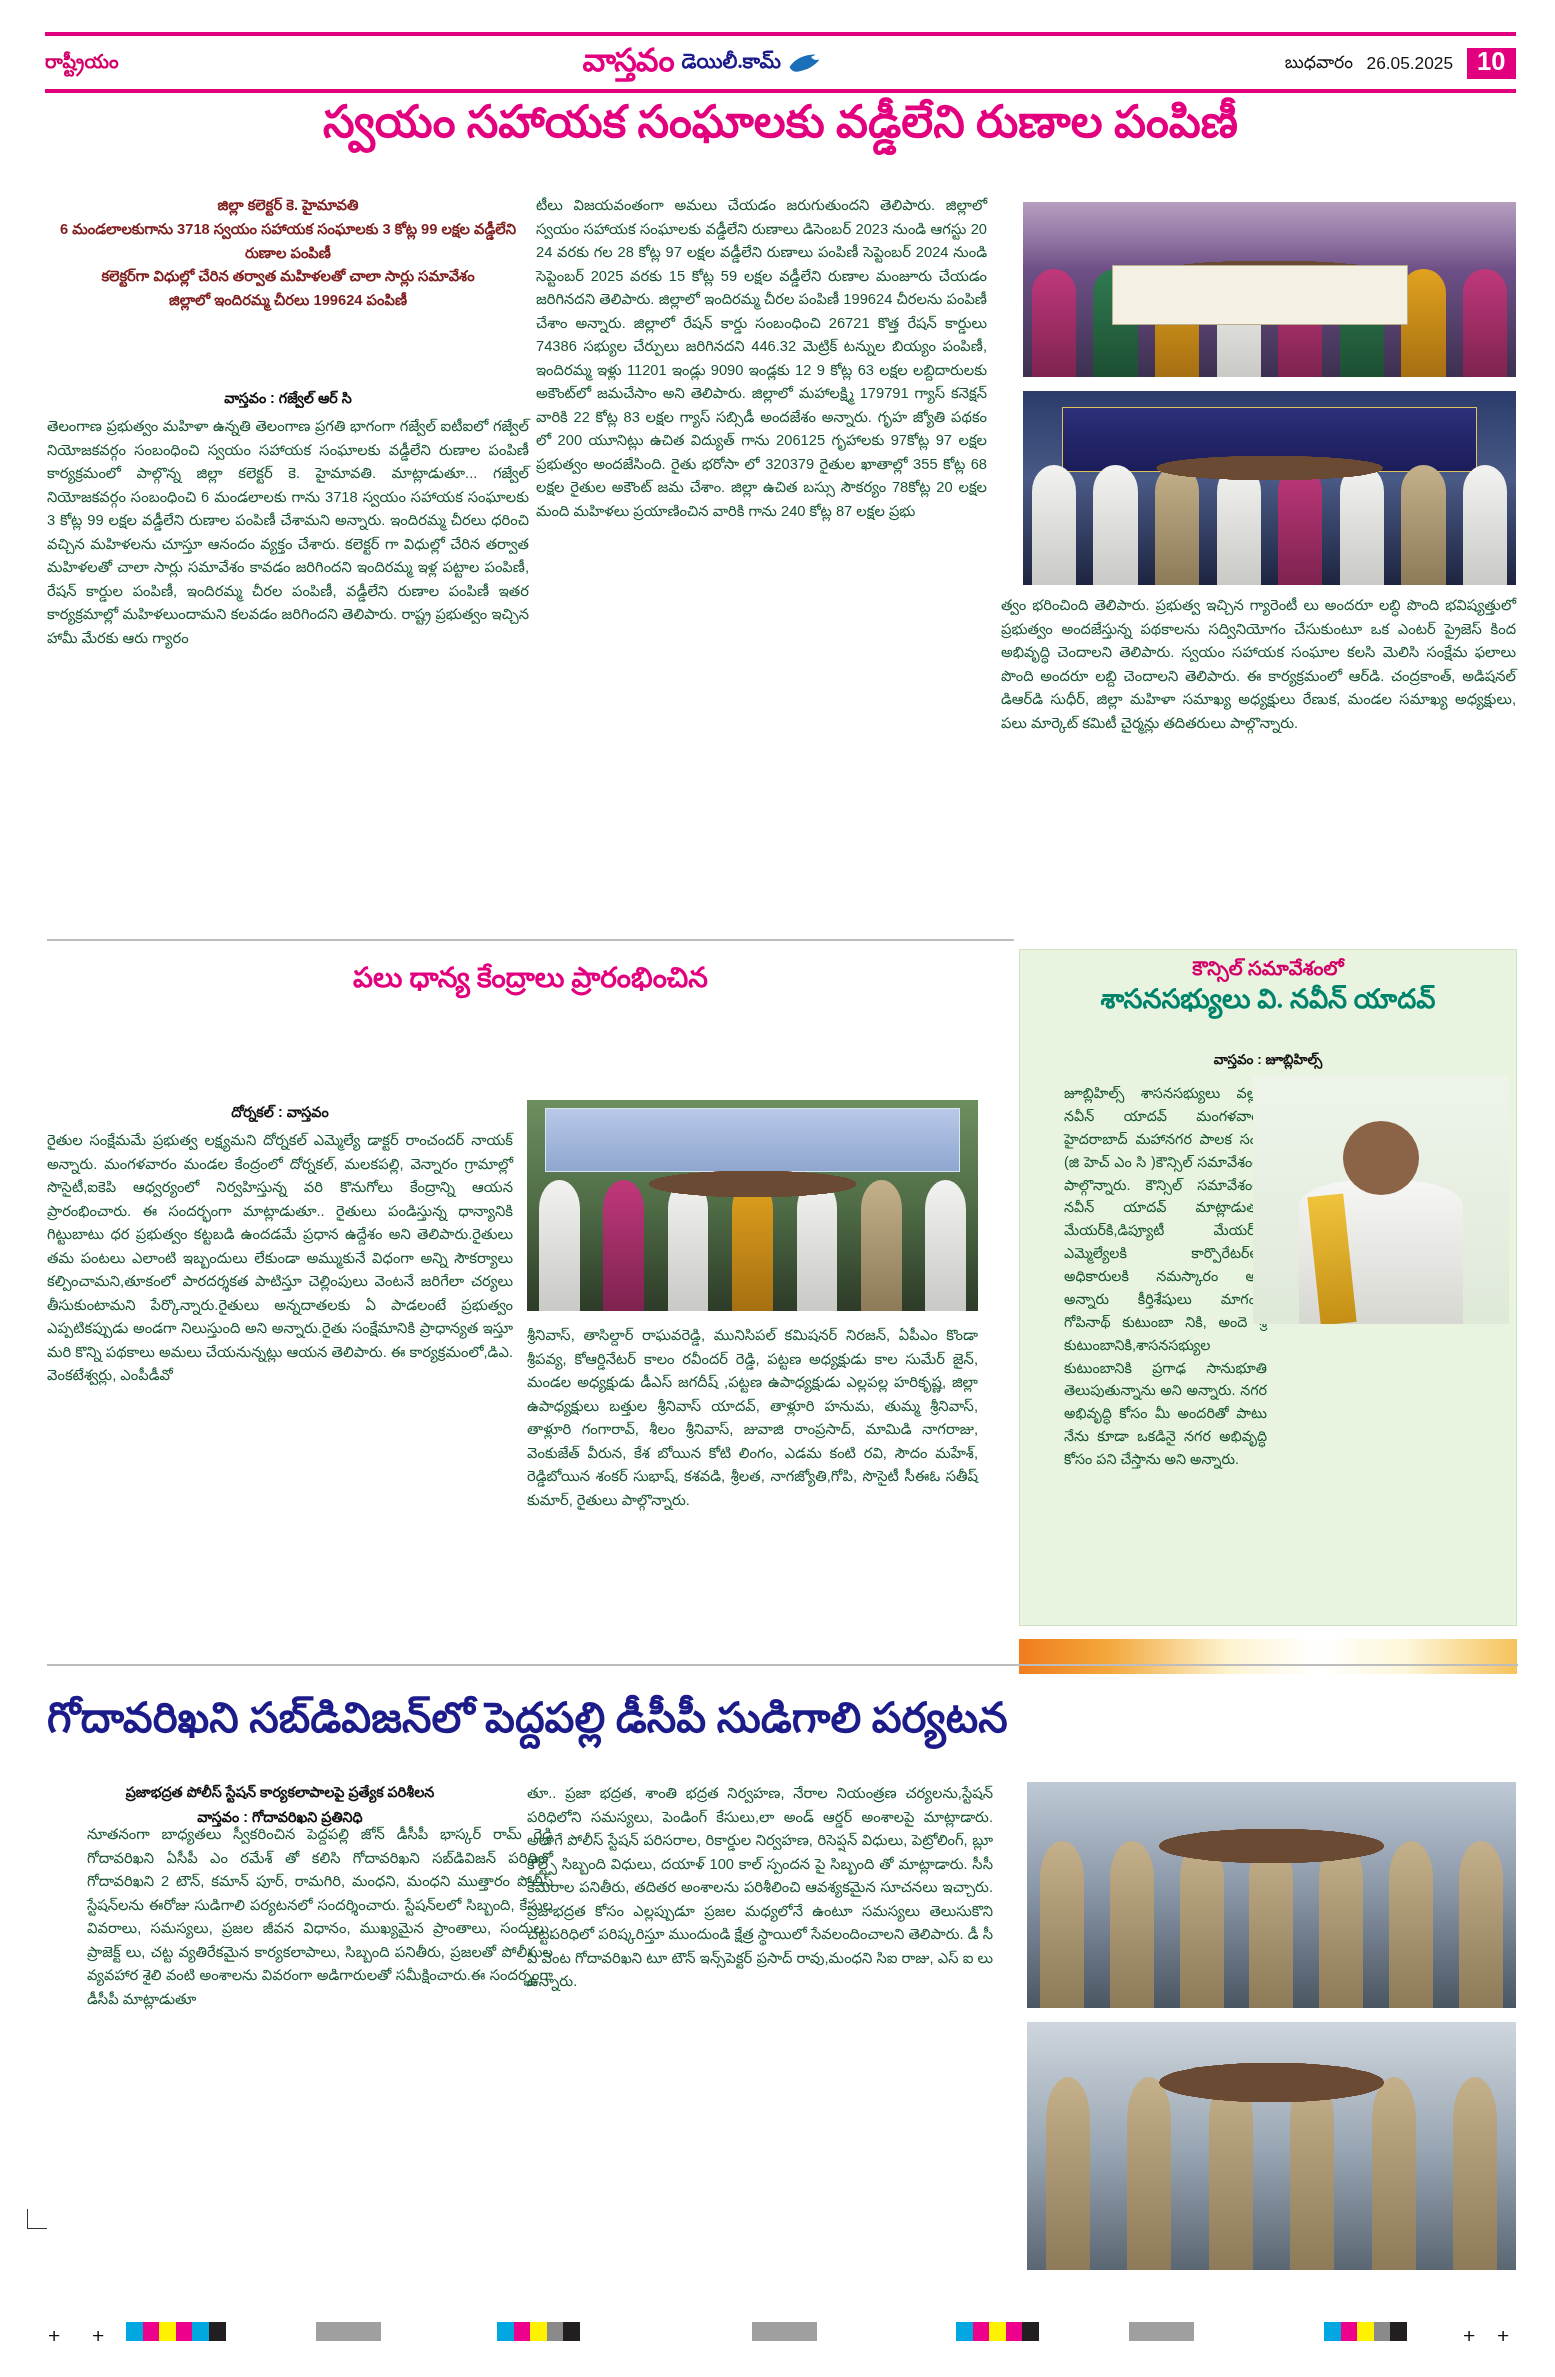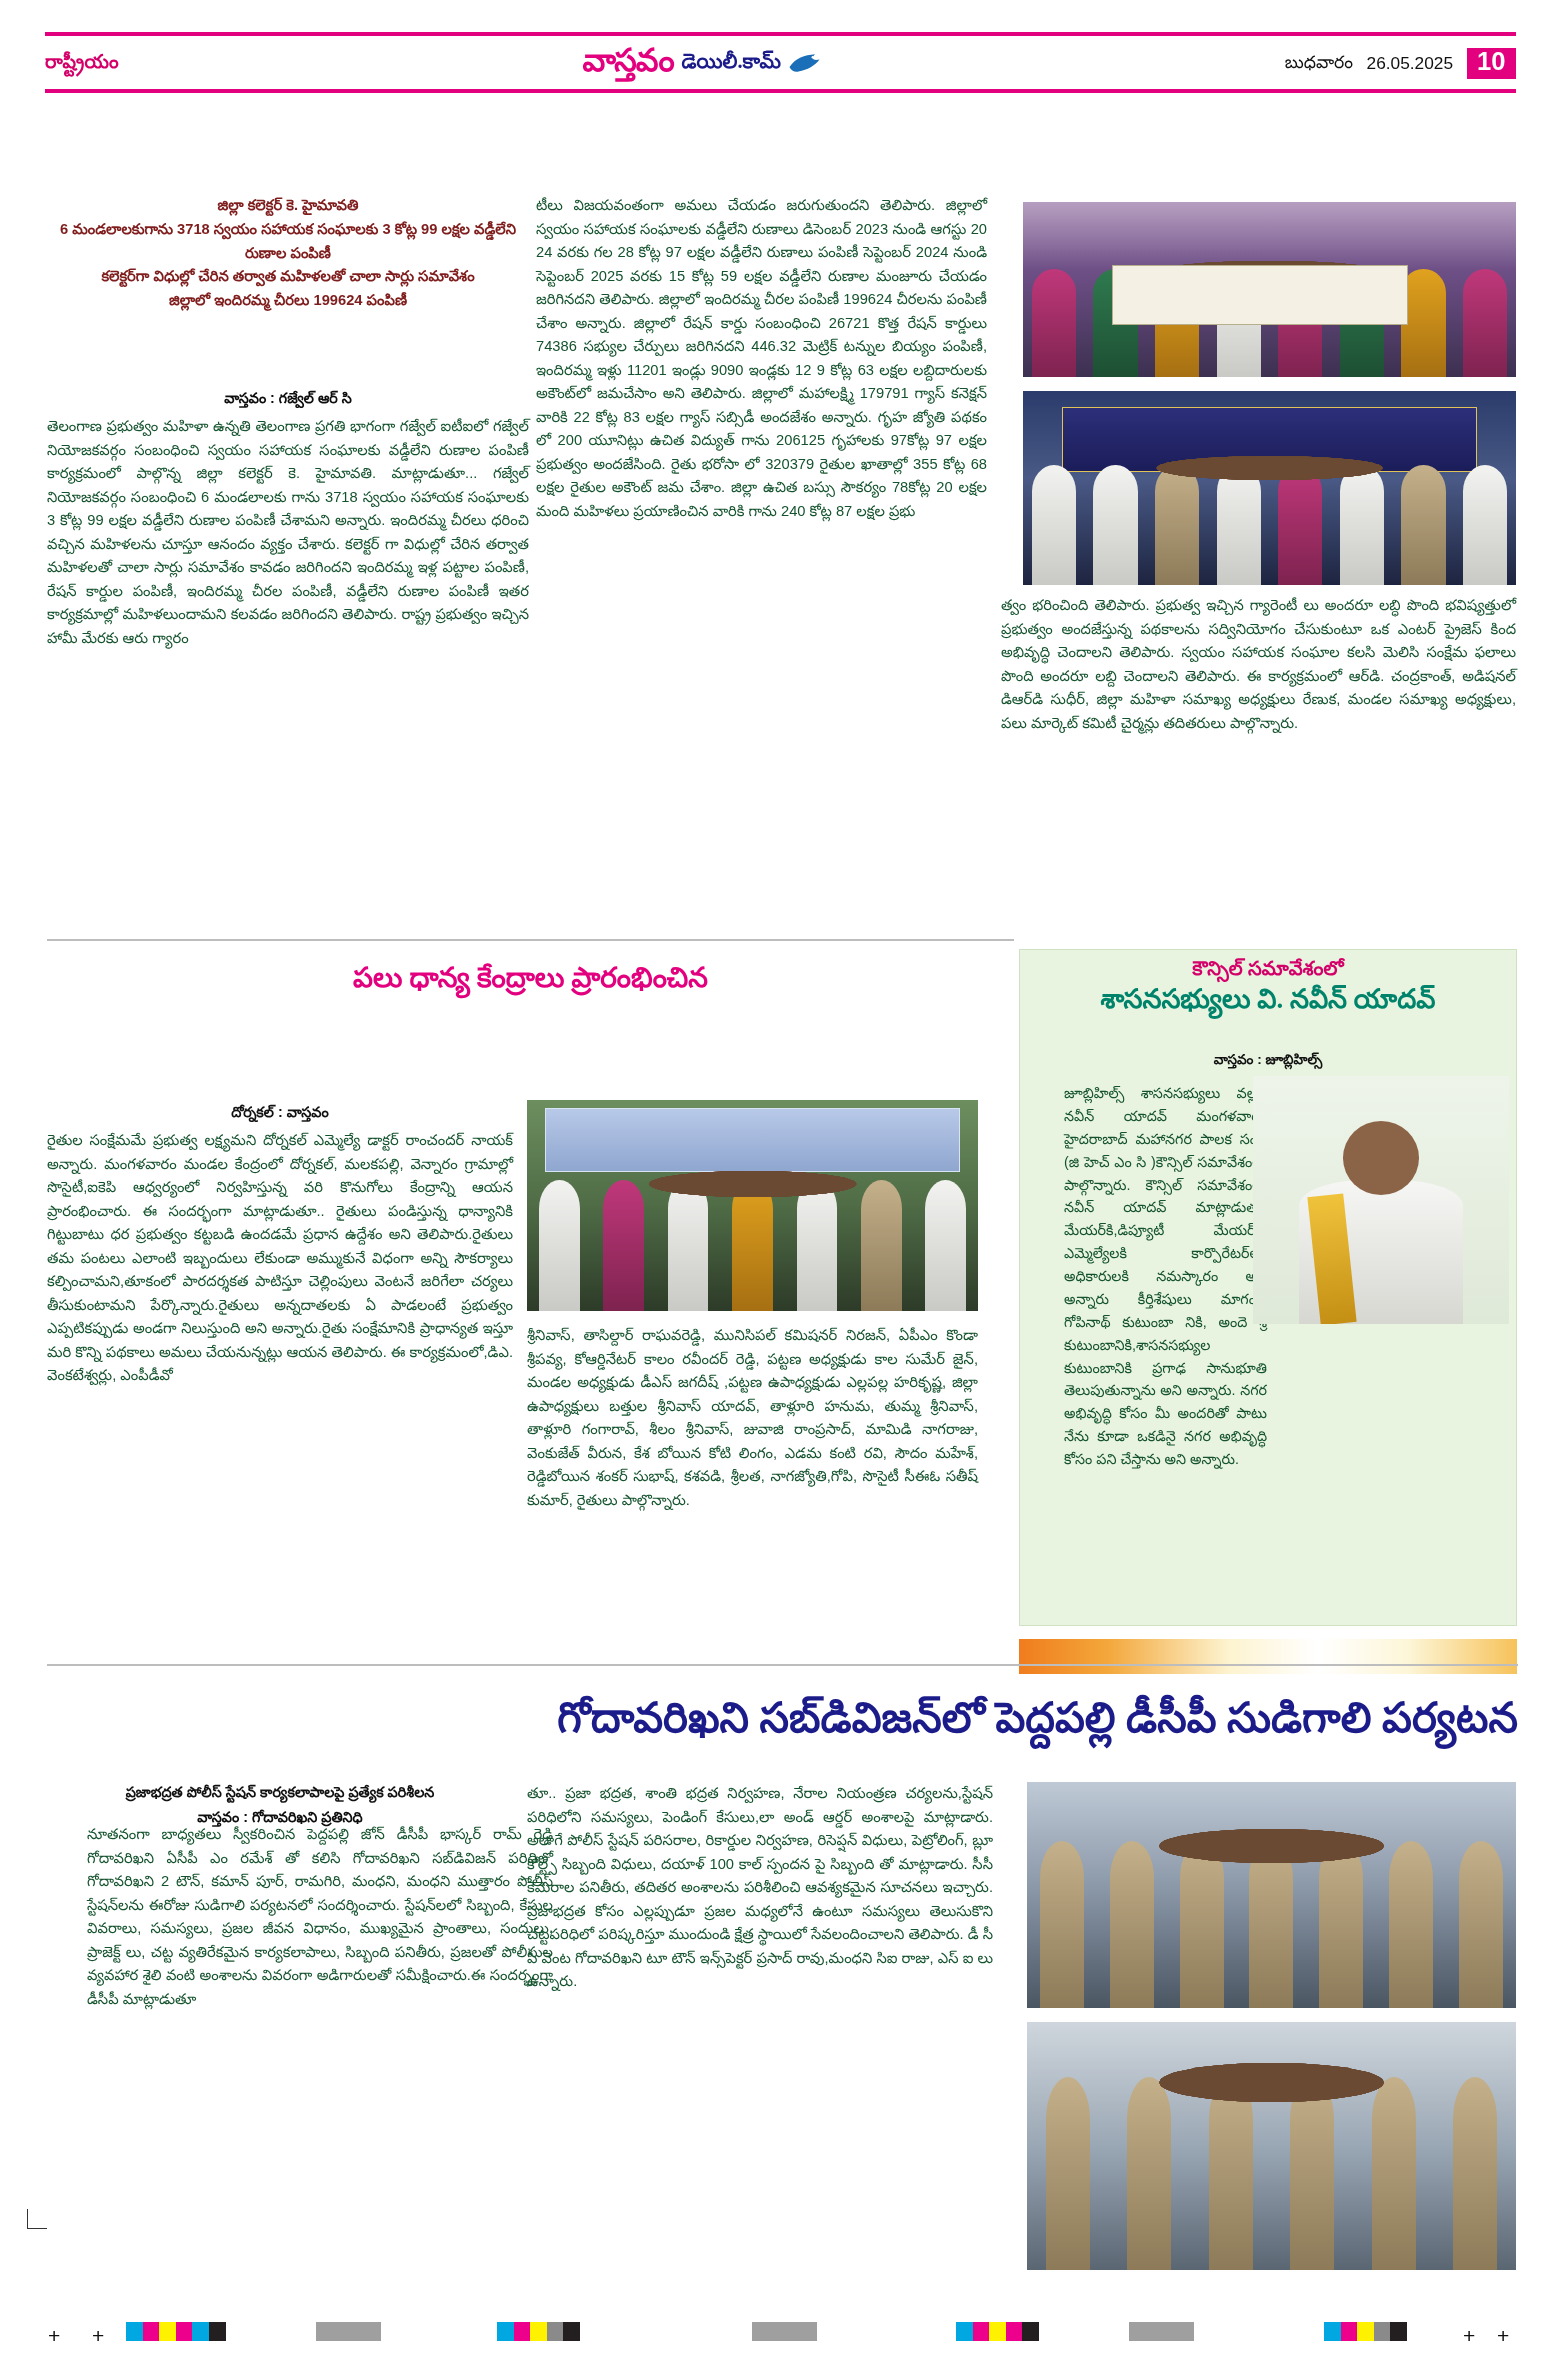--- a/index.html
+++ b/index.html
@@ -125,21 +125,21 @@
   }
   .c6 { left:1064px; top:1082px; width:203px; }
   .s3-img { left:1253px; top:1076px; width:256px; height:248px; }
   .s3-strip {
     position:absolute; left:1019px; top:1639px; width:498px; height:35px;
     background:linear-gradient(90deg,#f07c1e 0%,#f3a83c 18%,#fdf3cf 42%,#ffffff 60%,#fdf6d8 78%,#f6c25a 100%);
   }
   
   .s4-head {
     position:absolute; left:47px; top:1694px; width:1471px;
-    text-align:right; color:#1b1b8a; font-weight:bold;
+    text-align:left; color:#1b1b8a; font-weight:bold;
     font-family:"Liberation Serif", serif; font-size:42px;
     white-space:nowrap;
   }
   .s4-deck {
     position:absolute; left:47px; top:1782px; width:466px;
     text-align:center; font-size:14.3px; font-weight:bold; color:#111;
     line-height:1.5;
   }
   .c7 { left:47px; top:1823px; width:466px;margin-left:40px; }
   .c8 { left:527px; top:1782px; width:466px; }
@@ -225,20 +225,21 @@
       </span>
     </div>
     <div class="mast-right">
       <span class="mast-day">బుధవారం</span>
       <span class="mast-date">26.05.2025</span>
       <span class="pageno">10</span>
     </div>
   </div>
   <div class="rule-pink" style="top:89px;"></div>
 
+  <div class="h1-main">స్వయం సహాయక సంఘాలకు వడ్డీలేని రుణాల పంపిణీ</div>
 
   <div class="s1-deck" style="white-space:pre-line;">జిల్లా కలెక్టర్ కె. హైమావతి
 6 మండలాలకుగాను 3718 స్వయం సహాయక సంఘాలకు 3 కోట్ల 99 లక్షల వడ్డీలేని రుణాల పంపిణీ
 కలెక్టర్‌గా విధుల్లో చేరిన తర్వాత మహిళలతో చాలా సార్లు సమావేశం
 జిల్లాలో ఇందిరమ్మ చీరలు 199624 పంపిణీ</div>
   <div class="s1-byline">వాస్తవం : గజ్వేల్ ఆర్ సి</div>
 
   <div class="col c1">తెలంగాణ ప్రభుత్వం మహిళా ఉన్నతి తెలంగాణ ప్రగతి భాగంగా గజ్వేల్ ఐటీఐలో గజ్వేల్ నియోజకవర్గం సంబంధించి స్వయం సహాయక సంఘాలకు వడ్డీలేని రుణాల పంపిణీ కార్యక్రమంలో పాల్గొన్న జిల్లా కలెక్టర్ కె. హైమావతి.  మాట్లాడుతూ... గజ్వేల్ నియోజకవర్గం సంబంధించి 6 మండలాలకు గాను 3718 స్వయం సహాయక సంఘాలకు 3 కోట్ల 99 లక్షల వడ్డీలేని రుణాల పంపిణీ చేశామని అన్నారు. ఇందిరమ్మ చీరలు ధరించి వచ్చిన మహిళలను చూస్తూ ఆనందం వ్యక్తం చేశారు. కలెక్టర్ గా విధుల్లో చేరిన తర్వాత మహిళలతో చాలా సార్లు సమావేశం కావడం జరిగిందని ఇందిరమ్మ ఇళ్ల పట్టాల పంపిణీ, రేషన్ కార్డుల పంపిణీ, ఇందిరమ్మ చీరల పంపిణీ, వడ్డీలేని రుణాల పంపిణీ ఇతర కార్యక్రమాల్లో మహిళలుందామని కలవడం జరిగిందని తెలిపారు. రాష్ట్ర ప్రభుత్వం ఇచ్చిన హామీ మేరకు ఆరు గ్యారం</div>
   <div class="col c2">టీలు విజయవంతంగా అమలు చేయడం జరుగుతుందని తెలిపారు. జిల్లాలో స్వయం సహాయక సంఘాలకు వడ్డీలేని రుణాలు డిసెంబర్ 2023 నుండి ఆగస్టు 20 24 వరకు గల 28 కోట్ల 97 లక్షల వడ్డీలేని రుణాలు పంపిణీ సెప్టెంబర్ 2024 నుండి సెప్టెంబర్ 2025 వరకు 15 కోట్ల 59 లక్షల వడ్డీలేని రుణాల మంజూరు చేయడం జరిగినదని తెలిపారు. జిల్లాలో ఇందిరమ్మ చీరల పంపిణీ 199624 చీరలను పంపిణీ చేశాం అన్నారు. జిల్లాలో రేషన్ కార్డు సంబంధించి 26721 కొత్త రేషన్ కార్డులు 74386 సభ్యుల చేర్పులు జరిగినదని  446.32 మెట్రిక్ టన్నుల బియ్యం పంపిణీ, ఇందిరమ్మ ఇళ్లు 11201 ఇండ్లు 9090 ఇండ్లకు 12 9 కోట్ల 63 లక్షల లబ్దిదారులకు అకౌంట్‌లో జమచేసాం అని తెలిపారు. జిల్లాలో మహాలక్ష్మి 179791 గ్యాస్ కనెక్షన్ వారికి 22 కోట్ల 83 లక్షల గ్యాస్ సబ్సిడీ అందజేశం అన్నారు. గృహ జ్యోతి పథకం లో 200 యూనిట్లు ఉచిత విద్యుత్ గాను 206125 గృహాలకు 97కోట్ల 97 లక్షల ప్రభుత్వం అందజేసింది. రైతు భరోసా లో 320379 రైతుల ఖాతాల్లో 355 కోట్ల 68 లక్షల రైతుల అకౌంట్ జమ చేశాం. జిల్లా ఉచిత బస్సు సౌకర్యం 78కోట్ల 20 లక్షల మంది మహిళలు ప్రయాణించిన వారికి గాను 240 కోట్ల 87 లక్షల ప్రభు</div>
   <div class="col c3">త్వం భరించింది తెలిపారు. ప్రభుత్వ ఇచ్చిన గ్యారెంటీ లు అందరూ లబ్ధి పొంది భవిష్యత్తులో ప్రభుత్వం అందజేస్తున్న పథకాలను సద్వినియోగం చేసుకుంటూ ఒక ఎంటర్ ప్రైజెస్ కింద అభివృద్ధి చెందాలని తెలిపారు. స్వయం సహాయక సంఘాల కలసి మెలిసి సంక్షేమ ఫలాలు పొంది అందరూ లబ్ది చెందాలని తెలిపారు. ఈ కార్యక్రమంలో ఆర్‌డి. చంద్రకాంత్, అడిషనల్ డిఆర్‌డి సుధీర్, జిల్లా మహిళా సమాఖ్య అధ్యక్షులు రేణుక, మండల సమాఖ్య అధ్యక్షులు, పలు మార్కెట్ కమిటీ చైర్మన్లు తదితరులు పాల్గొన్నారు.</div>

